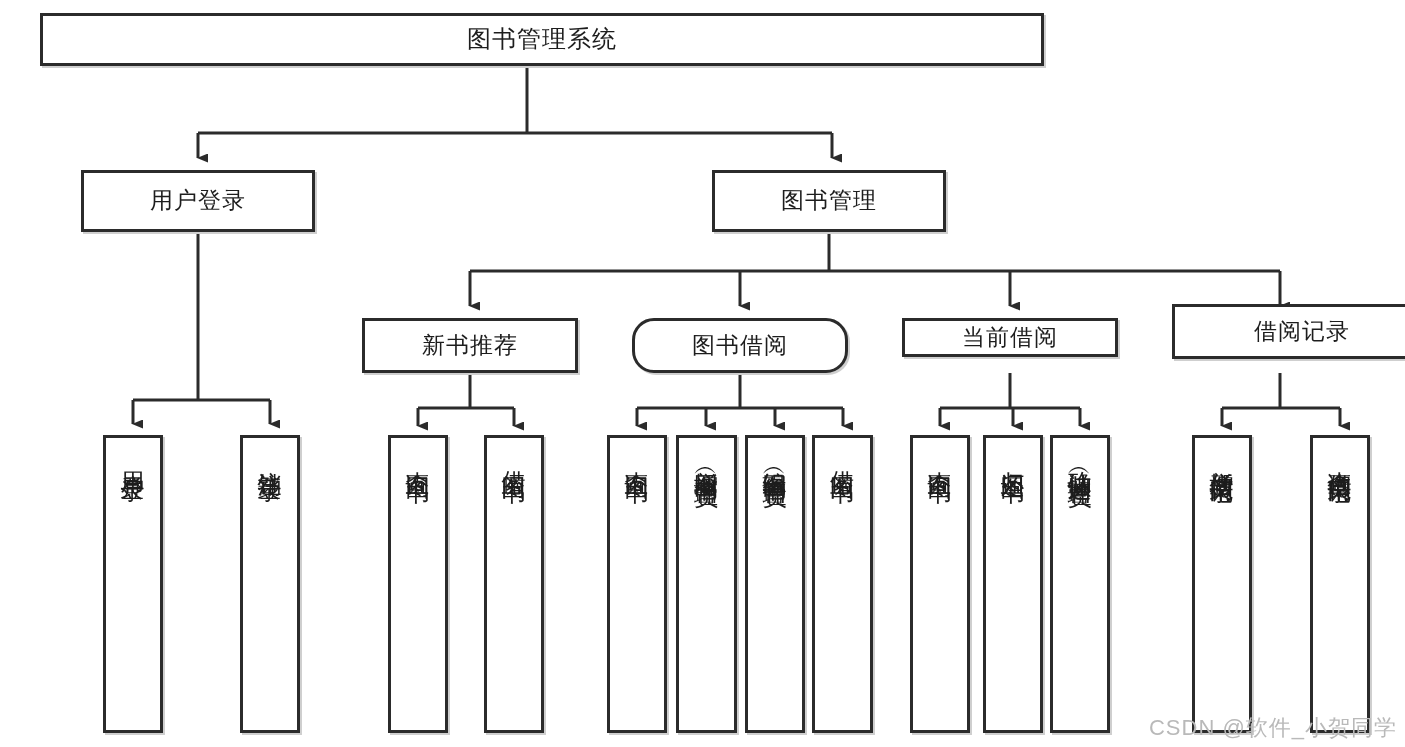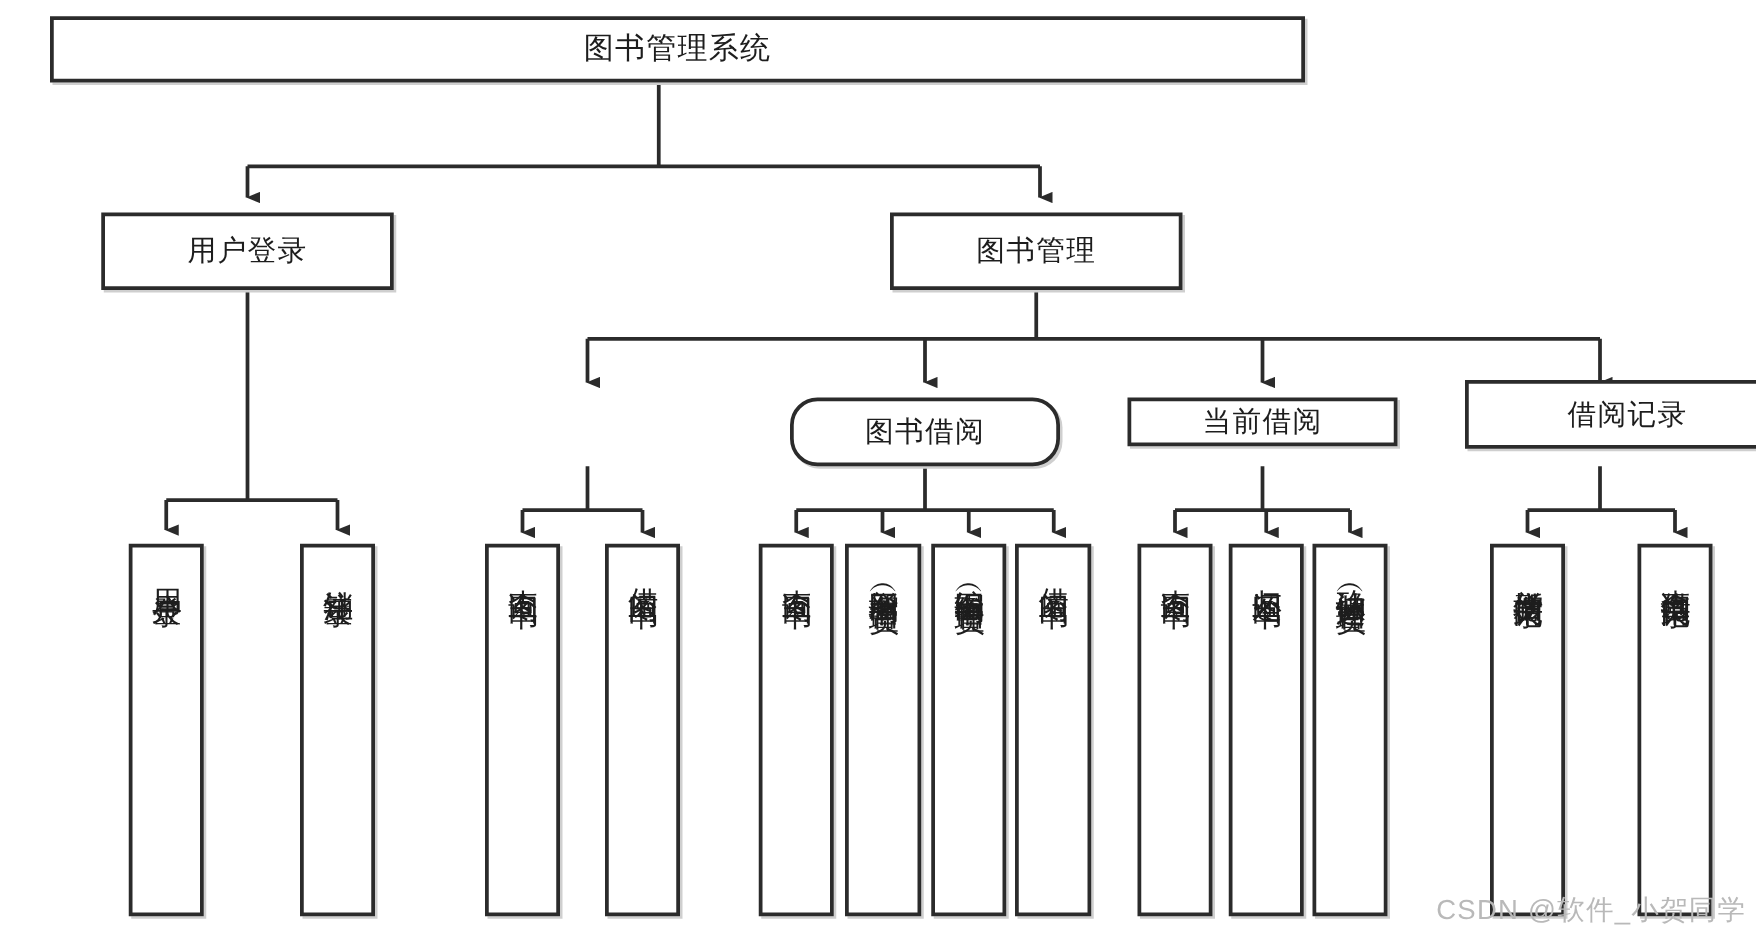--- a/index.html
+++ b/index.html
@@ -127,20 +127,21 @@
       <path d="M1222,408 L1222,426" marker-end="url(#ah)"></path>
       <path d="M1340,408 L1340,426" marker-end="url(#ah)"></path>
     </g>
   </svg>
 
   <div class="node h root" id="n-root" style="left: 16px; top: 13px; width: 1004px; height: 53px; margin-left: 24px;">图书管理系统</div>
 
   <div class="node h" id="n-l2-0" style="left: 81px; top: 170px; width: 234px; height: 62px;">用户登录</div>
   <div class="node h" id="n-l2-1" style="left: 712px; top: 170px; width: 234px; height: 62px;">图书管理</div>
 
+  <div class="node h" id="n-l3-0" style="left: 362px; top: 318px; width: 216px; height: 55px;">新书推荐</div>
   <div class="node h" id="n-l3-1" style="left: 632px; top: 318px; width: 216px; height: 55px; border-radius: 22px;">图书借阅</div>
   <div class="node h" id="n-l3-2" style="left: 902px; top: 318px; width: 216px; height: 39px;">当前借阅</div>
   <div class="node h" id="n-l3-3" style="left: 1172px; top: 304px; width: 260px; height: 55px;">借阅记录</div>
 
   <div id="leaf-host">
       <div class="node v" style="left: 103px; top: 435px; width: 60px; height: 298px;">
         <span class="vtext">用户登录</span>
       </div>
       <div class="node v" style="left: 240px; top: 435px; width: 60px; height: 298px;">
         <span class="vtext">注销登录</span>

